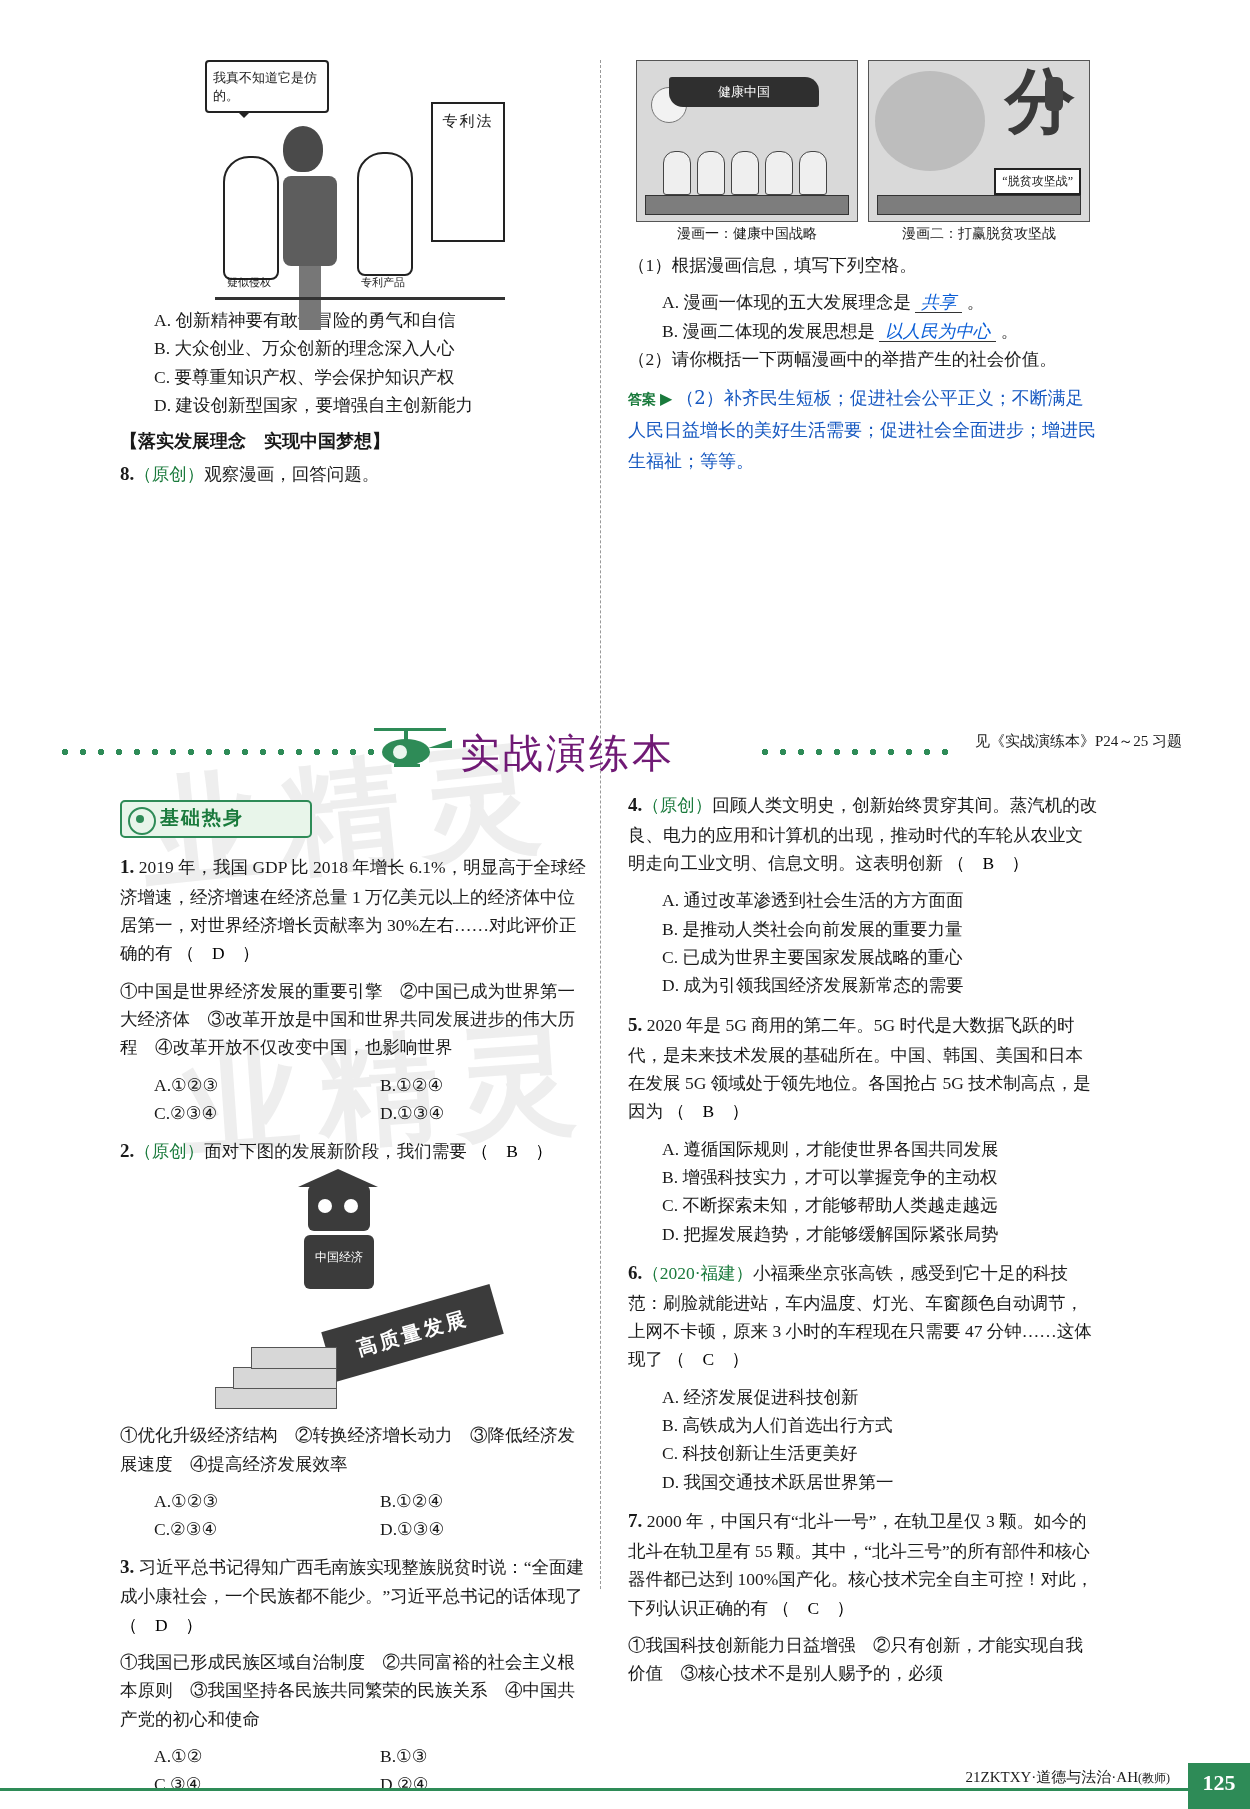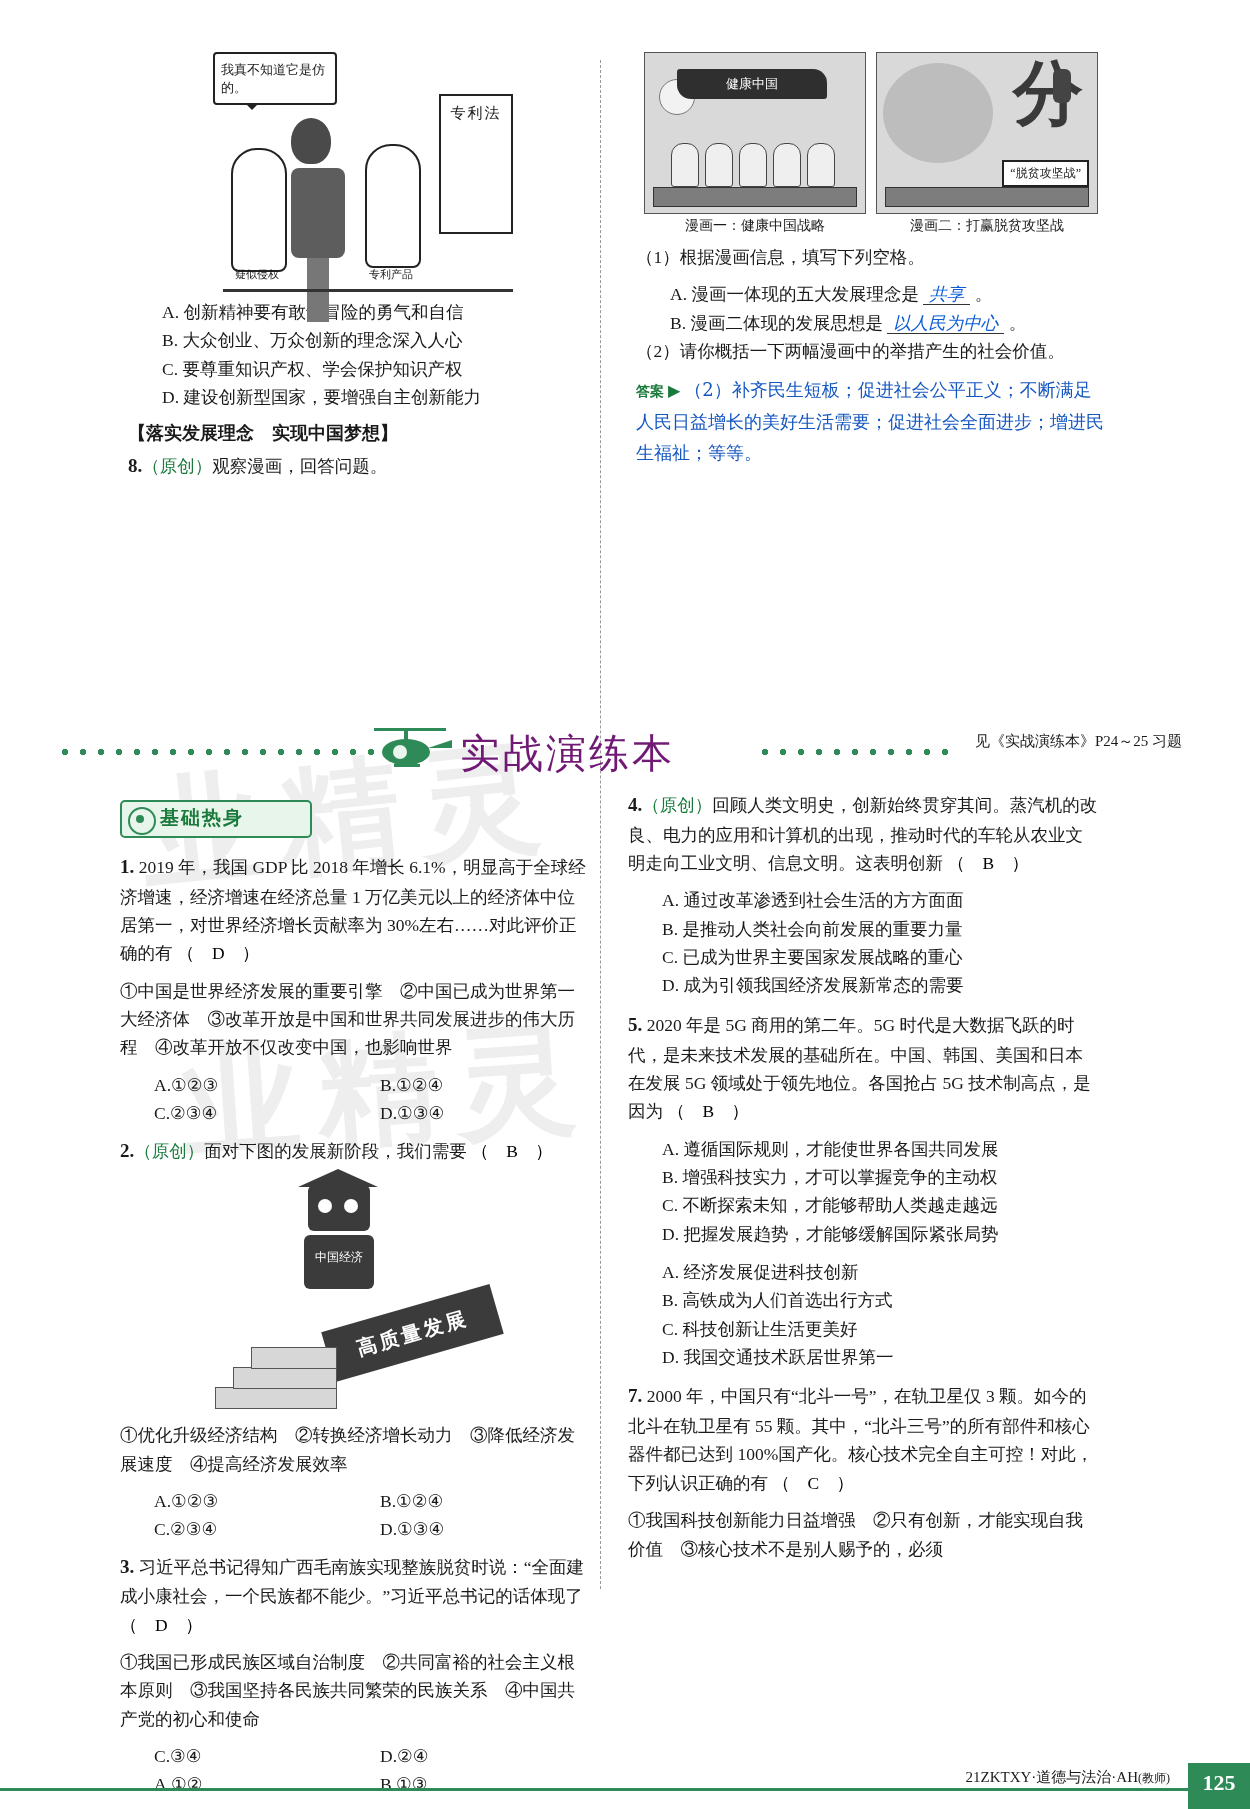--- a/index.html
+++ b/index.html
@@ -1,18 +1,18 @@
 <!DOCTYPE html>
 <html><head>
 <meta charset="utf-8">
 <style>
   html,body{margin:0;padding:0;background:#fff;}
   body{width:1250px;height:1809px;font-family:"Liberation Serif",serif;color:#1a1a1a;position:relative;overflow:hidden;}
   .page{position:absolute;inset:0;}
-  .col{position:absolute;top:52px;width:470px;margin-left:8px;}
+  .col{position:absolute;top:60px;width:470px;}
   .colL{left:120px;}
   .colR{left:628px;}
   .divider{position:absolute;left:600px;top:60px;bottom:220px;border-left:1px dashed #999;}
   .q{font-size:17.5px;line-height:1.62;margin-bottom:9px;}
   .qnum{font-weight:bold;font-size:19px;}
   .opt{margin-left:34px;font-size:17.5px;line-height:1.62;}
   .optrow{display:flex;margin-left:34px;font-size:17.5px;line-height:1.62;gap:16px;}
   .optrow>span{width:50%;}
   .ans{color:#000;}
   .green{color:#1a7a3c;}
@@ -234,26 +234,26 @@
       <span>D.①③④</span>
     </div>
 
     <div class="q">
       <span class="qnum">3.</span>
       <span>习近平总书记得知广西毛南族实现整族脱贫时说：“全面建成小康社会，一个民族都不能少。”习近平总书记的话体现了</span>
       <span class="ans">（　D　）</span>
     </div>
     <div class="q" style="margin-left:0">①我国已形成民族区域自治制度　②共同富裕的社会主义根本原则　③我国坚持各民族共同繁荣的民族关系　④中国共产党的初心和使命</div>
     <div class="optrow">
+      <span>A.①②</span>
+      <span>B.①③</span>
+    </div>
+    <div class="optrow">
       <span>C.③④</span>
       <span>D.②④</span>
-    </div>
-    <div class="optrow">
-      <span>A.①②</span>
-      <span>B.①③</span>
     </div>
   </div>
 
   <div class="colRb">
 
     <div class="q">
       <span class="qnum">4.</span><span class="green">（原创）</span><span>回顾人类文明史，创新始终贯穿其间。蒸汽机的改良、电力的应用和计算机的出现，推动时代的车轮从农业文明走向工业文明、信息文明。这表明创新</span>
       <span class="ans">（　B　）</span>
     </div>
     <div class="opt">A. 通过改革渗透到社会生活的方方面面</div>
@@ -264,20 +264,24 @@
     <div class="q">
       <span class="qnum">5.</span>
       <span>2020 年是 5G 商用的第二年。5G 时代是大数据飞跃的时代，是未来技术发展的基础所在。中国、韩国、美国和日本在发展 5G 领域处于领先地位。各国抢占 5G 技术制高点，是因为</span>
       <span class="ans">（　B　）</span>
     </div>
     <div class="opt">A. 遵循国际规则，才能使世界各国共同发展</div>
     <div class="opt">B. 增强科技实力，才可以掌握竞争的主动权</div>
     <div class="opt">C. 不断探索未知，才能够帮助人类越走越远</div>
     <div class="opt" style="margin-bottom:10px">D. 把握发展趋势，才能够缓解国际紧张局势</div>
 
+    <div class="q">
+      <span class="qnum">6.</span><span class="green">（2020·福建）</span><span>小福乘坐京张高铁，感受到它十足的科技范：刷脸就能进站，车内温度、灯光、车窗颜色自动调节，上网不卡顿，原来 3 小时的车程现在只需要 47 分钟……这体现了</span>
+      <span class="ans">（　C　）</span>
+    </div>
     <div class="opt">A. 经济发展促进科技创新</div>
     <div class="opt">B. 高铁成为人们首选出行方式</div>
     <div class="opt">C. 科技创新让生活更美好</div>
     <div class="opt" style="margin-bottom:10px">D. 我国交通技术跃居世界第一</div>
 
     <div class="q">
       <span class="qnum">7.</span>
       <span>2000 年，中国只有“北斗一号”，在轨卫星仅 3 颗。如今的北斗在轨卫星有 55 颗。其中，“北斗三号”的所有部件和核心器件都已达到 100%国产化。核心技术完全自主可控！对此，下列认识正确的有</span>
       <span class="ans">（　C　）</span>
     </div>

